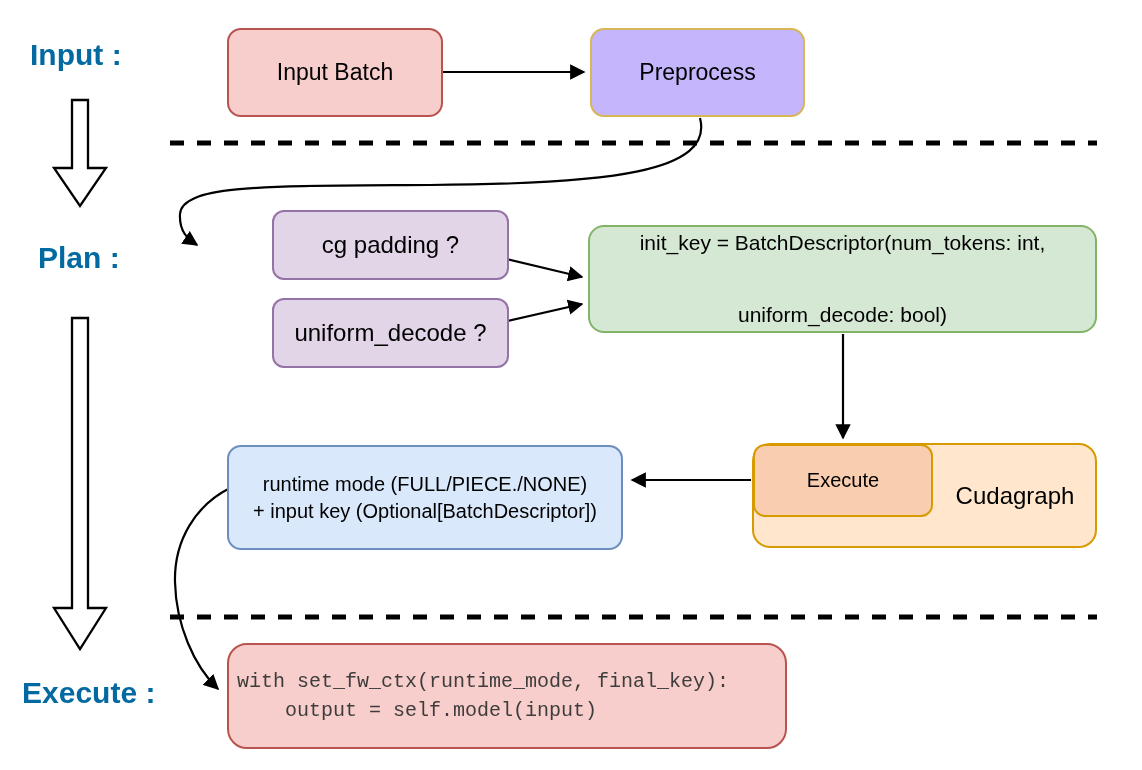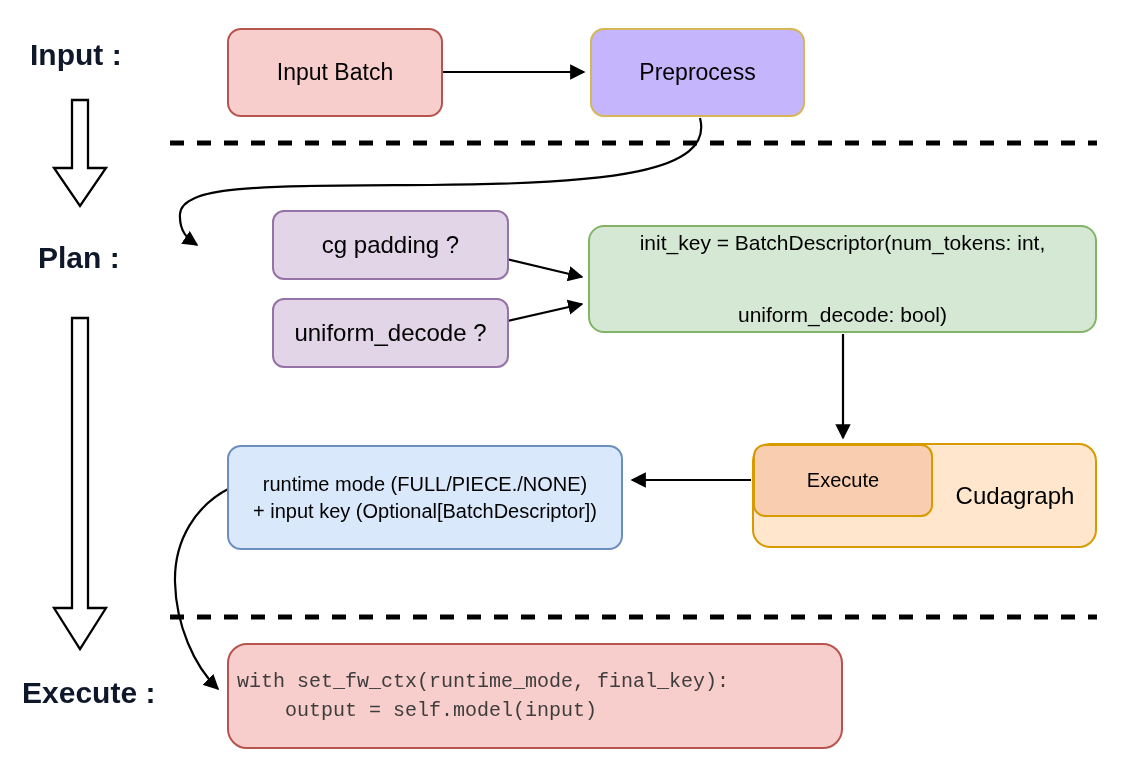--- a/index.html
+++ b/index.html
@@ -1,20 +1,20 @@
 <!DOCTYPE html>
 <html><head>
 <meta charset="utf-8">
 <style>
   html,body{margin:0;padding:0;background:#ffffff;}
   #canvas{
     position:relative;width:1142px;height:770px;background:#ffffff;overflow:hidden;
     font-family:"Liberation Sans", sans-serif;color:#000;
   }
-  .stage-label{position:absolute;font-weight:bold;font-size:30px;color:#0f172a;white-space:nowrap;text-align:right;}
+  .stage-label{position:absolute;font-weight:bold;font-size:30px;color:#0369a1;white-space:nowrap;text-align:right;}
   .node{
     position:absolute;display:flex;flex-direction:column;align-items:center;justify-content:center;
     text-align:center;box-sizing:border-box;line-height:1.35;
   }
   .node-red   {background:#f8cecc;border:2px solid #b85450;border-radius:14px;}
   .node-yellow{background:#c4b5fd;border:2px solid #d6b656;border-radius:14px;}
   .node-purple{background:#e1d5e7;border:2px solid #9673a6;border-radius:12px;margin-left:47px;}
   .node-green {background:#d5e8d4;border:2px solid #82b366;border-radius:16px;gap:44px;}
   .node-blue  {background:#dae8fc;border:2px solid #6c8ebf;border-radius:14px;}
   .node-orange-outer{background:#ffe6cc;border:2px solid #d79b00;border-radius:18px;}
@@ -98,18 +98,18 @@
 
   <div class="node node-orange-inner fs20" style="left:753px;top:444px;width:180px;height:73px;">
     <span>Execute</span>
   </div>
 
   <div class="node node-blue fs20" style="left:227px;top:445px;width:396px;height:105px;">
     <span>runtime mode (FULL/PIECE./NONE)</span>
     <span>+ input key (Optional[BatchDescriptor])</span>
   </div>
 
-  <div class="node code-box" style="left:227px;top:643px;width:616px;height:106px;">
+  <div class="node code-box" style="left:227px;top:643px;width:560px;height:106px;">
     <span class="code-line">with set_fw_ctx(runtime_mode, final_key):</span>
     <span class="code-line">    output = self.model(input)</span>
   </div>
 
 </div>
 
 </body></html>

